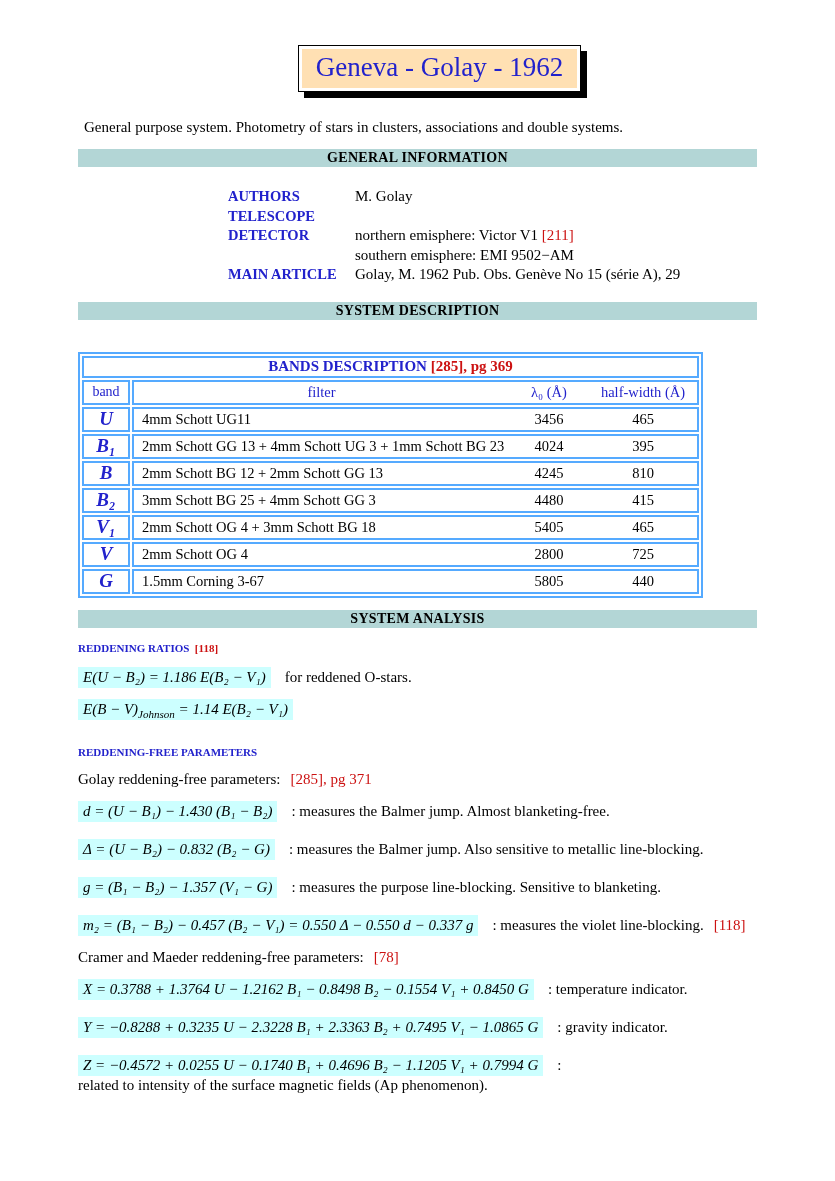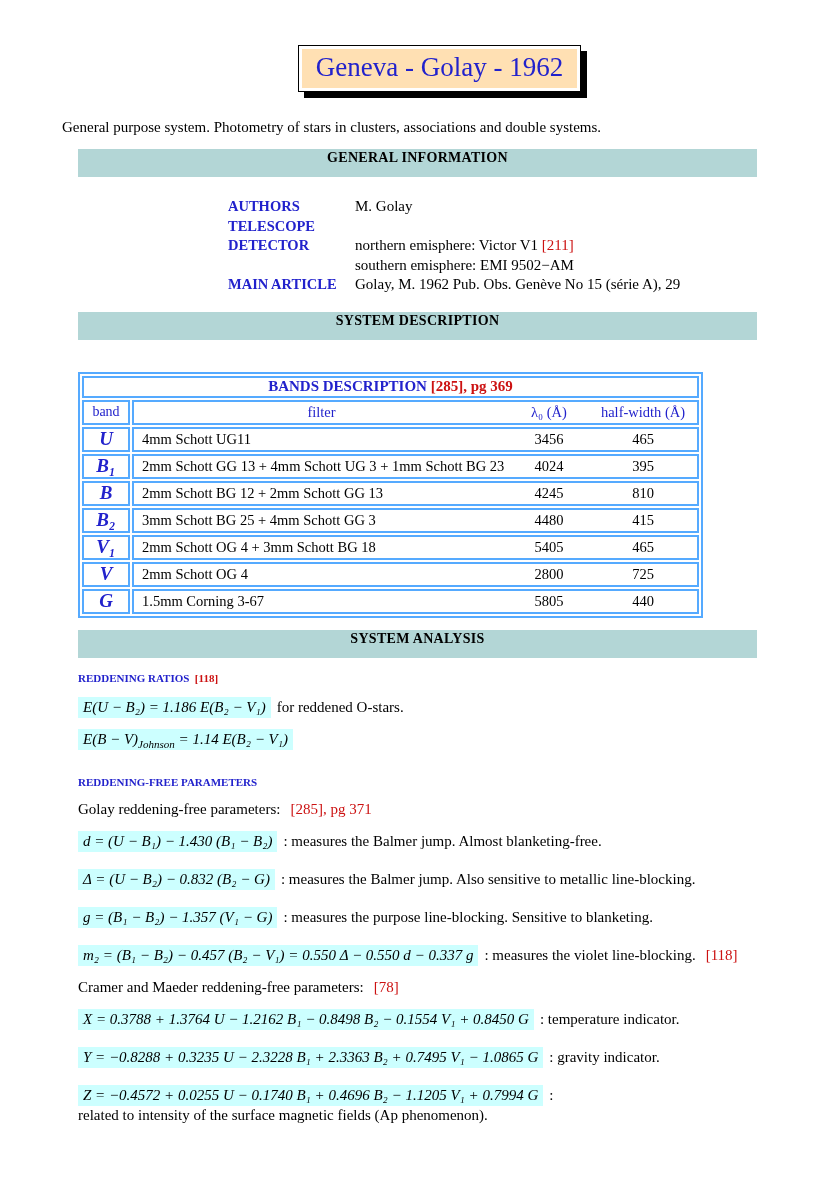--- a/index.html
+++ b/index.html
@@ -15,25 +15,25 @@
   }
   .title-wrap{
     width:fit-content;margin:45px auto 0;position:relative;left:22px;
     border:1px solid #000;background:#fff;padding:3px;
     box-shadow:6px 6px 0 #000;
   }
   .title-inner{
     background:var(--titlebg);color:var(--blue);
     font-size:27px;padding:3px 14px 5px;white-space:nowrap;
   }
-  .intro{margin:27px 0 0 62px;width:700px;}
+  .intro{margin:27px 0 0 84px;width:700px;}
   .bar{
     margin:13px 0 0 78px;width:679px;background:var(--bar);
     text-align:center;font-weight:bold;font-size:14px;
-    height:28px;line-height:18px;letter-spacing:.3px;
+    height:18px;line-height:18px;letter-spacing:.3px;
   }
   
   .info{margin:20px 0 0 228px;line-height:19.5px;}
   .info-row{display:flex;align-items:flex-start;}
   .info-label{width:127px;flex:0 0 127px;color:var(--blue);font-weight:bold;font-size:14.5px;}
   .info-value{white-space:nowrap;}
   .ref{color:var(--red);text-decoration:none;}
   
   table.bands{
     margin:32px 0 0 78px;width:625px;
@@ -50,21 +50,21 @@
   .rf-lambda{flex:0 0 80px;text-align:center;white-space:nowrap;}
   .rf-half{flex:0 0 108px;text-align:center;white-space:nowrap;}
   .head-blue{color:var(--blue);}
   
   .h-blue{margin:14px 0 0 78px;color:var(--blue);font-weight:bold;font-size:11px;}
   .plabel{margin:13px 0 0 78px;}
   .plabel .ref{margin-left:10px;}
   .fline{margin:15px 0 0 78px;white-space:nowrap;}
   .formula{background:var(--fbg);font-style:italic;padding:2px 5px 3px;}
   .formula sub{font-size:11px;}
-  .tail{padding-left:6px;}
+  .tail{padding-left:14px;}
   .tail .ref{margin-left:10px;}
   .note{margin:3px 0 16px 78px;}
   .gap-lg{margin-top:26px;}
   .gap-md{margin-top:21px;}
 </style>
 </head>
 <body>
 
 <div class="title-wrap">
   <div class="title-inner">Geneva - Golay - 1962</div>

